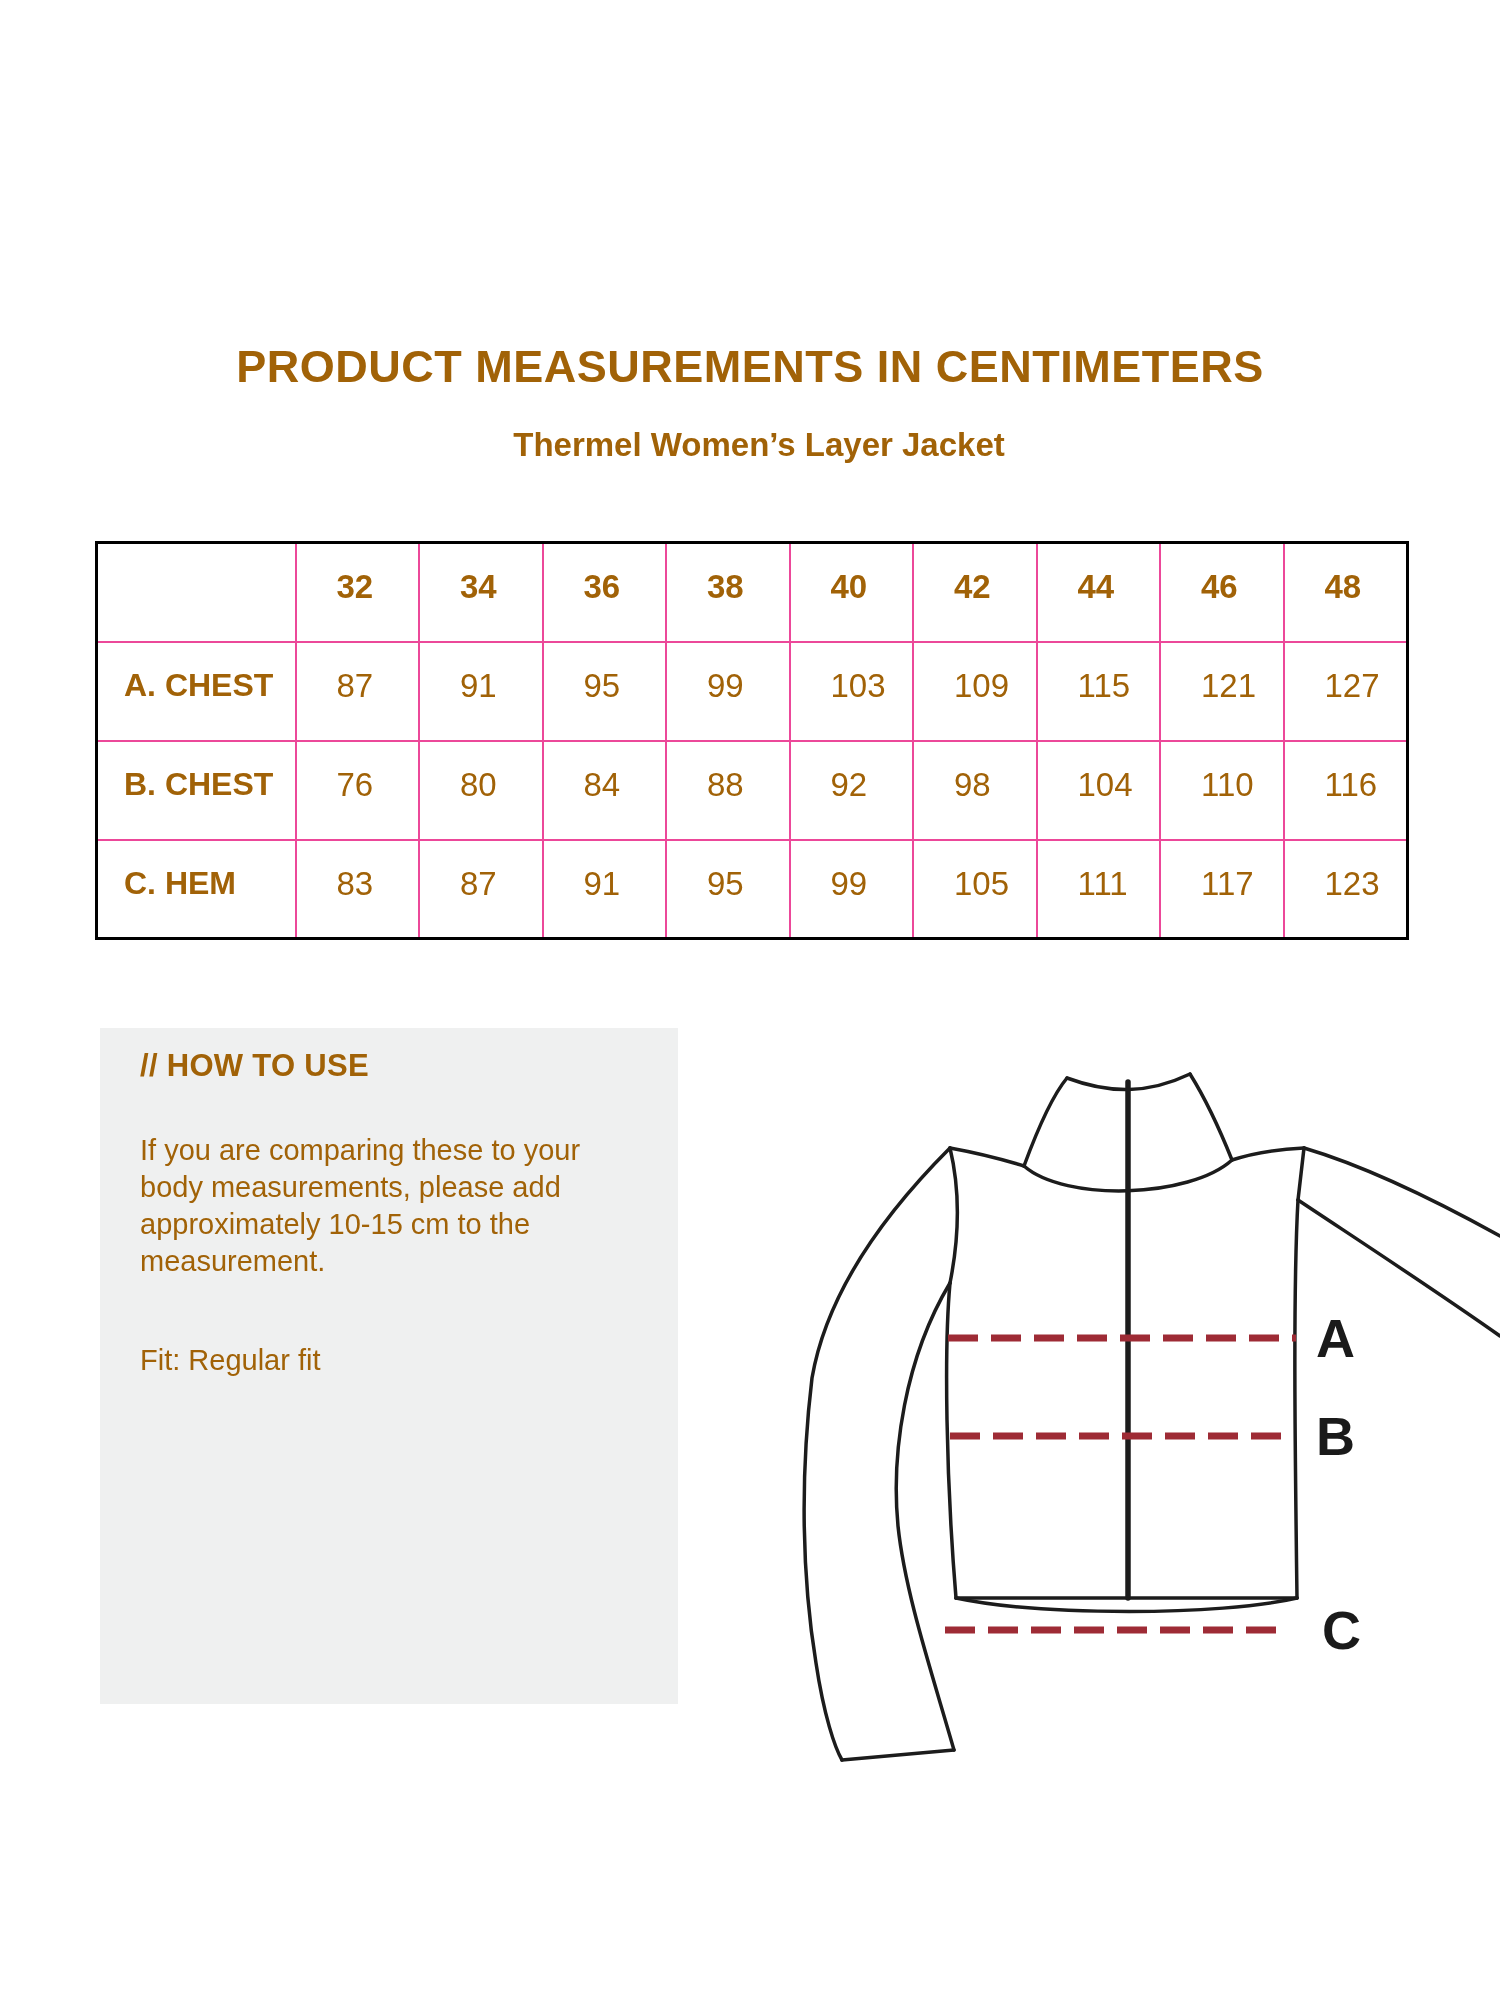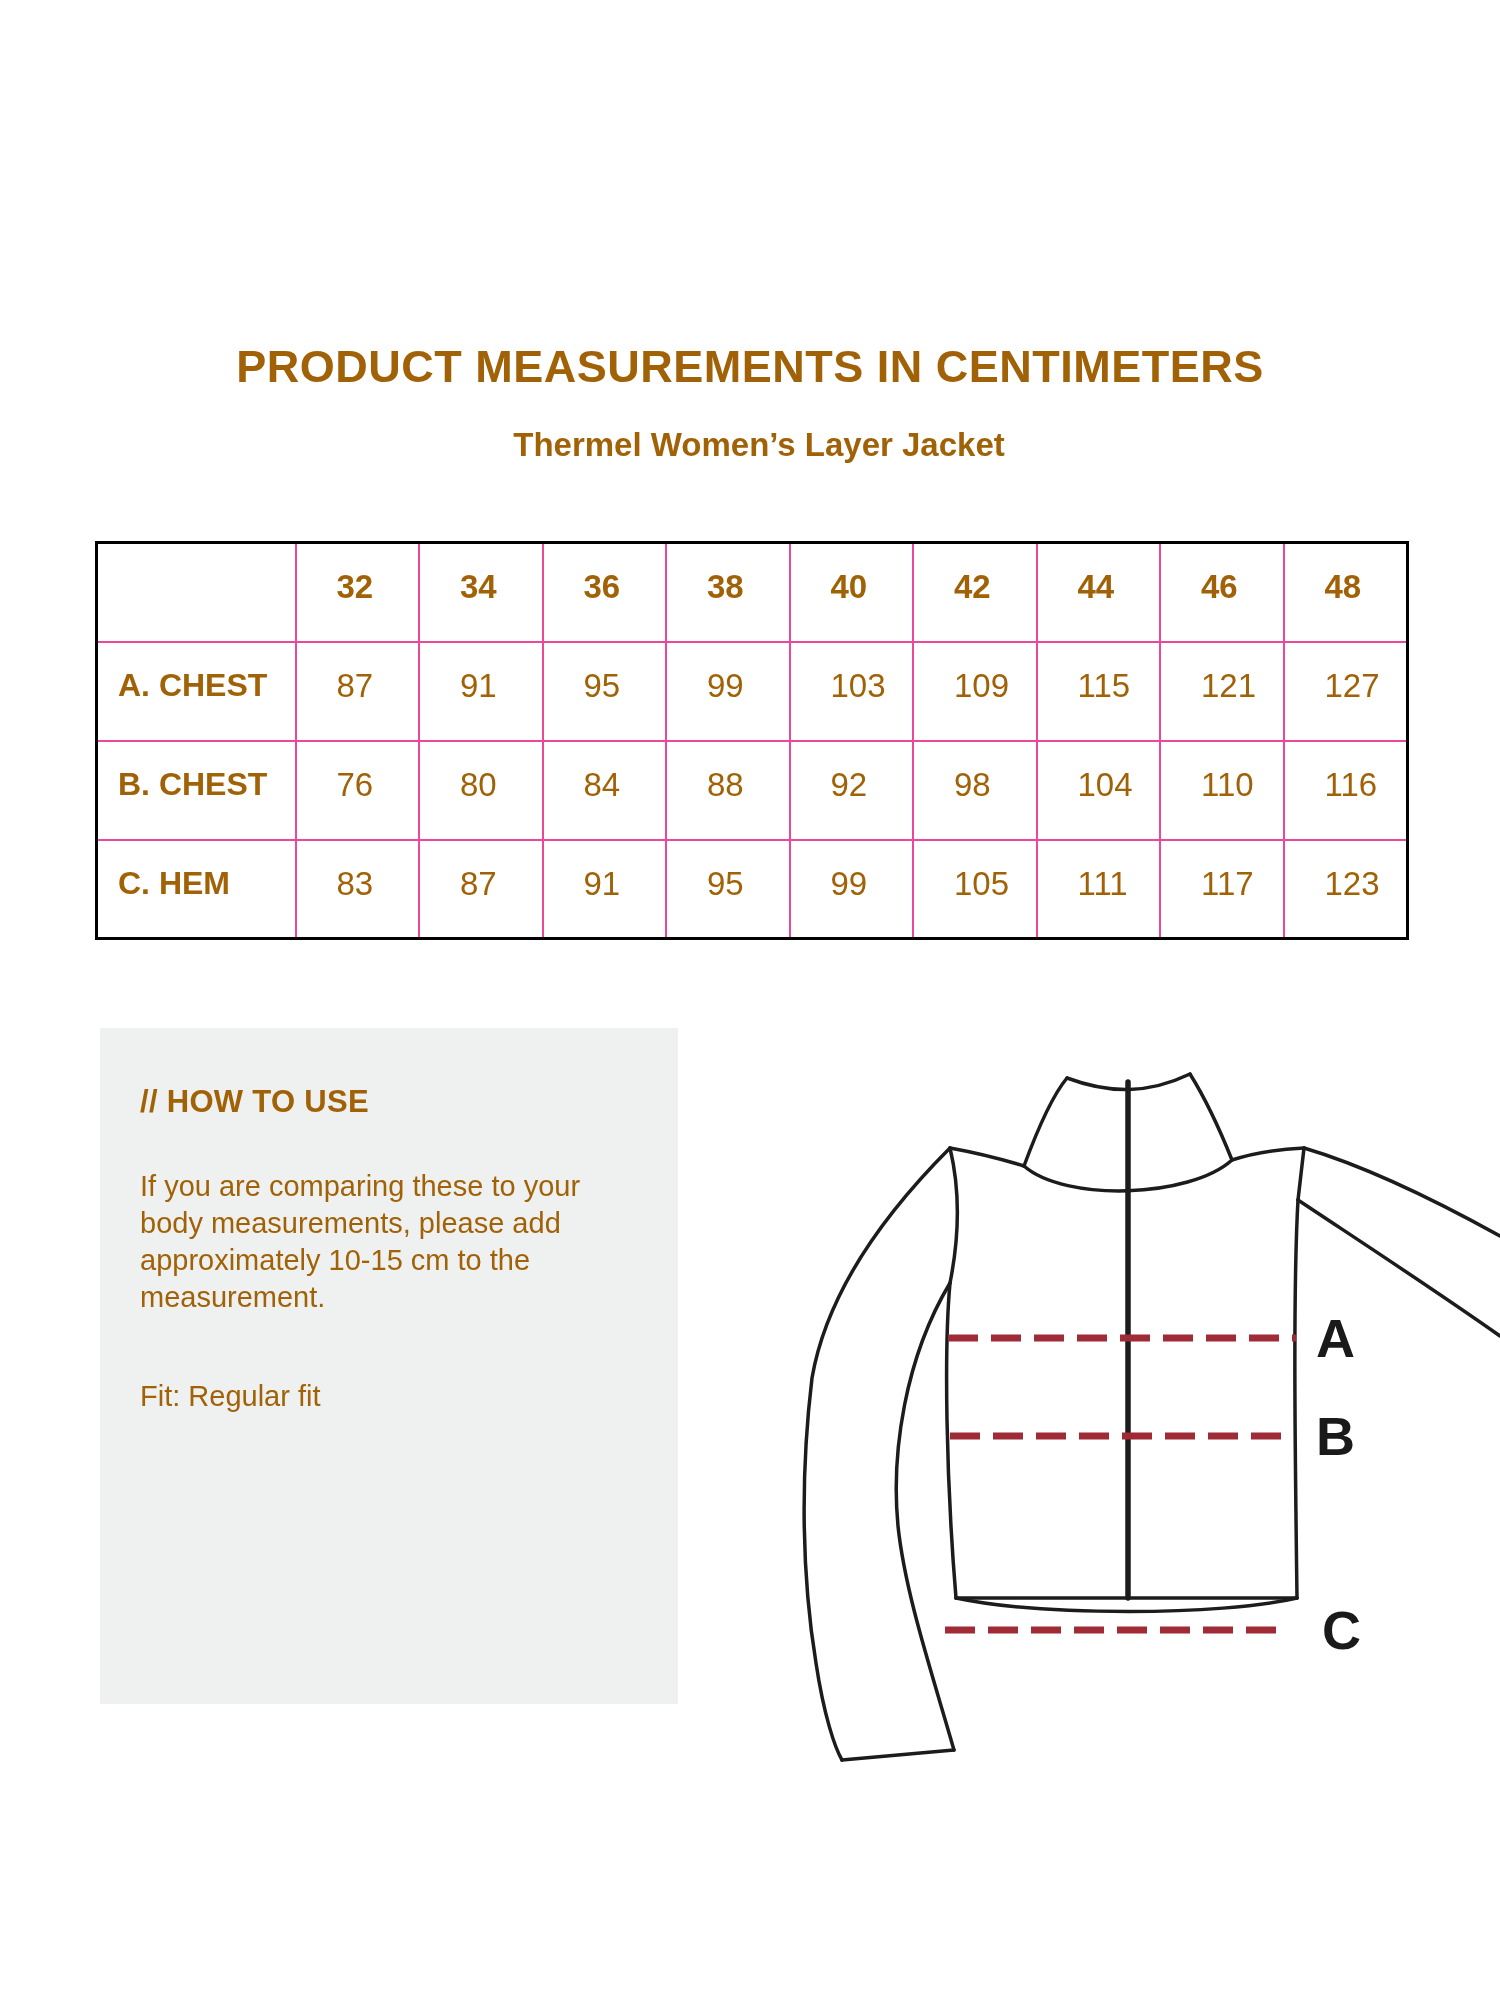--- a/index.html
+++ b/index.html
@@ -34,28 +34,28 @@
   table.size-table th, table.size-table td{
     border:2px solid #ec4899;
     height:99px;
     vertical-align:top;
     text-align:left;
     padding:24px 0 0 40px;
     font-size:33px;
     box-sizing:border-box;
   }
   table.size-table th{font-weight:600;}
-  table.size-table th.row-label{padding-left:20px;font-size:32px;}
+  table.size-table th.row-label{padding-left:26px;font-size:32px;}
   table.size-table td{font-weight:400;}
   .howto{
     position:absolute;left:100px;top:1000px;
     width:578px;height:676px;
     background:#eff0f0;
     box-sizing:border-box;
-    padding:56px 38px 0 40px;
+    padding:20px 38px 0 40px;
   }
   .howto h2{
     margin:0;
     font-size:31px;font-weight:700;letter-spacing:0.3px;
   }
   .howto p{
     margin:32px 0 0 0;
     font-size:29px;line-height:37px;font-weight:400;
   }
   .howto p.second{margin-top:48px;}

